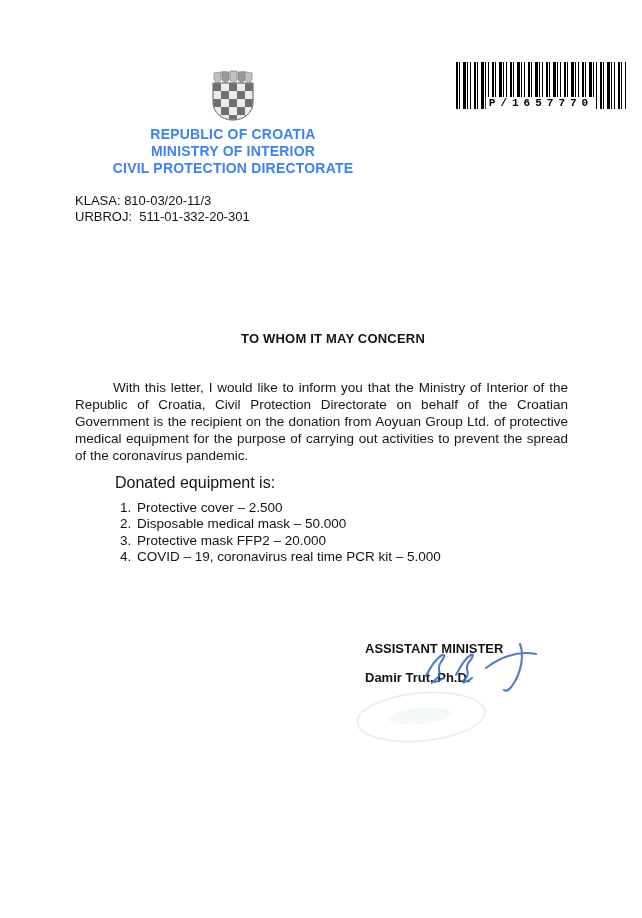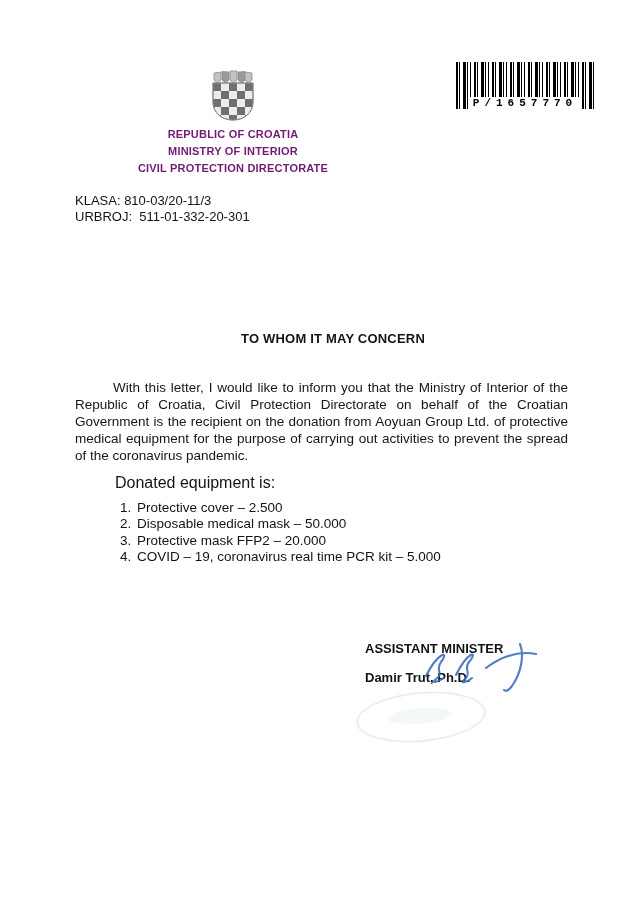--- a/index.html
+++ b/index.html
@@ -9,26 +9,26 @@
     background:#ffffff;
     font-family:"Liberation Sans", sans-serif;
     color:#141414;
     overflow:hidden;
   }
   
   .coa{position:absolute;left:210px;top:69px;width:46px;height:54px;}
   
   .letterhead{
     position:absolute;left:58px;top:126px;width:350px;
-    text-align:center;font-weight:bold;font-size:11px;line-height:17px;
-    letter-spacing:.2px;color:#701a75;
+    text-align:center;font-weight:bold;font-size:14px;line-height:17px;
+    letter-spacing:.2px;color:#3b82f6;
   }
   
   .barcode{
-    position:absolute;left:456px;top:62px;width:138px;height:47px;
+    position:absolute;left:456px;top:62px;width:170px;height:47px;
     background:repeating-linear-gradient(90deg,
       #000 0 2px,#fff 2px 3px,#000 3px 4px,#fff 4px 7px,
       #000 7px 10px,#fff 10px 11px,#000 11px 12px,#fff 12px 14px,
       #000 14px 15px,#fff 15px 18px);
   }
   .barcode-label{
     position:absolute;left:50%;bottom:0;transform:translateX(-50%);
     background:#fff;padding:0 3px;
     font-family:"Liberation Mono", monospace;
     font-size:11px;font-weight:bold;letter-spacing:5px;color:#000;

